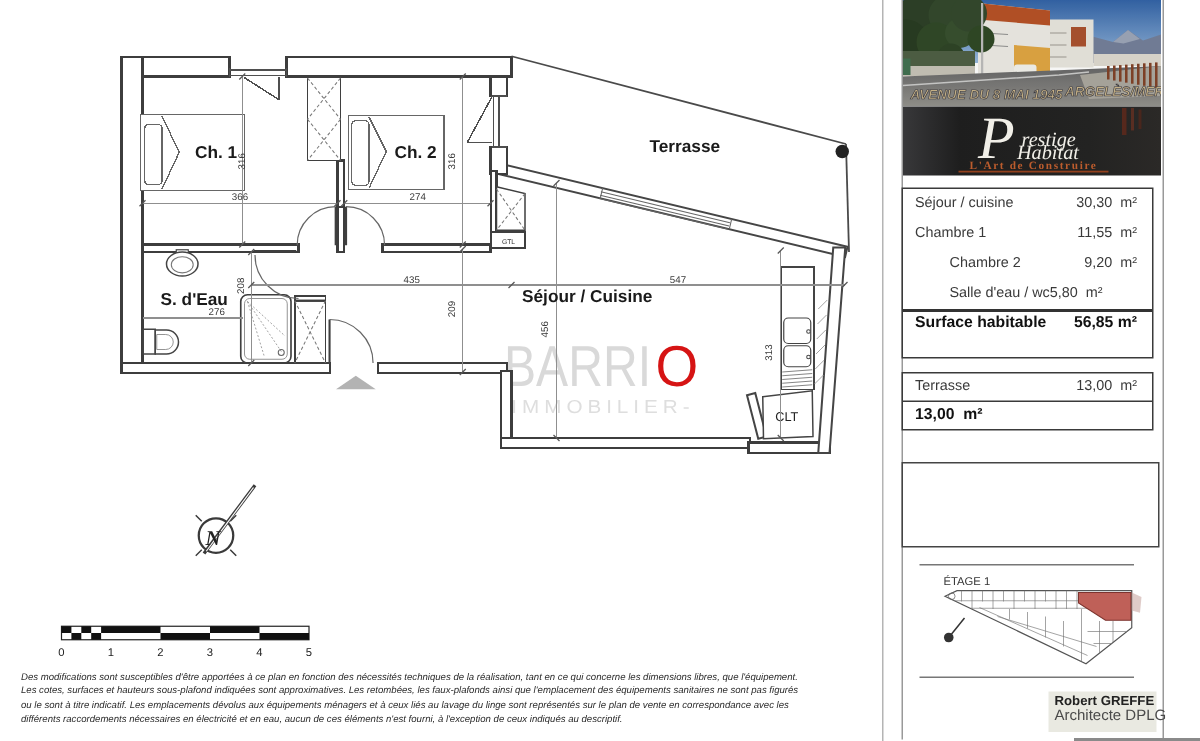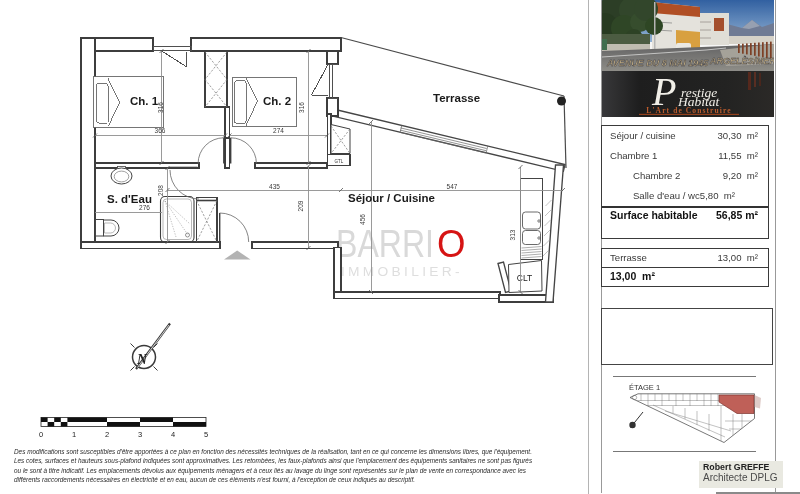--- a/index.html
+++ b/index.html
@@ -493,20 +493,20 @@
 
     <polygon points="706,394 741,394 741,412.5 724,412.5 706,401" fill="#bf6058" stroke="#7c332e" stroke-width="0.7"></polygon>
     <polygon points="741.5,394 748,397 747,407.5 741.5,406" fill="#c9a8a3" opacity="0.6"></polygon>
     <circle cx="621.5" cy="396.5" r="2.2" fill="none" stroke="#666" stroke-width="0.5"></circle>
 
     <line x1="617.5" y1="426.5" x2="630" y2="411" stroke="#333" stroke-width="1"></line>
     <circle cx="619.5" cy="424" r="3.2" fill="#333"></circle>
   </svg>
 </div>
 
-<div class="abs" style="left:699px;top:461px;width:84px;height:26px;background:#e9e9e1;padding-top:1px;">
+<div class="abs" style="left:699px;top:461px;width:72px;height:26px;background:#e9e9e1;padding-top:1px;">
   <div style="font-size:8.8px;font-weight:bold;color:#222;padding-left:4px;white-space:nowrap;">Robert GREFFE</div>
   <div style="font-size:10px;color:#4a4a4a;padding-left:4px;white-space:nowrap;">Architecte DPLG</div>
 </div>
 
 <div class="abs" style="left:716px;top:492px;width:84px;height:1.5px;background:#8a8a8a;"></div>
 
 </div>
 
 </body></html>

